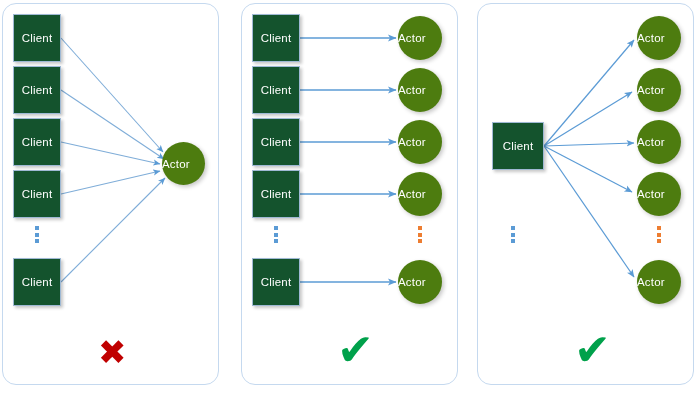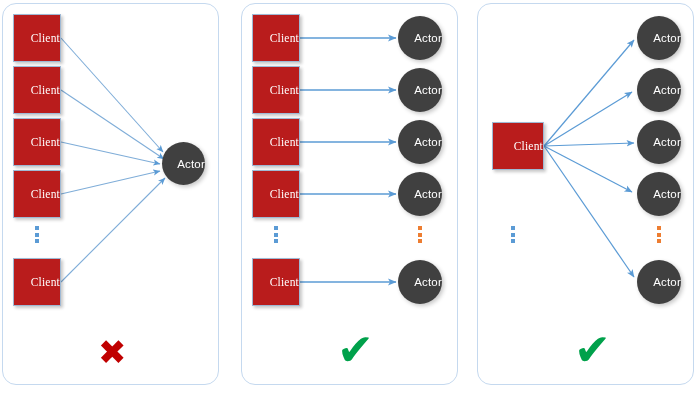--- a/index.html
+++ b/index.html
@@ -29,42 +29,41 @@
     border-radius: 14px;
     background: #ffffff;
     box-sizing: border-box;
   }
   #panel-1 { left: 2px;   top: 3px; width: 217px; height: 382px; }
   #panel-2 { left: 241px; top: 3px; width: 217px; height: 382px; }
   #panel-3 { left: 477px; top: 3px; width: 217px; height: 382px; }
 
   .node-client {
     position: absolute;
-    background: #b91c1c;
+    background: #14532d;
     border: 1px solid #9fb9d4;
     color: #ffffff;
     font-size: 11.5px;
     display: flex;
     align-items: center;
-    justify-content: flex-end;
+    justify-content: center;
     box-sizing: border-box;
     box-shadow: 2px 2px 3px rgba(0,0,0,0.22);
     letter-spacing: 0.2px;
-    font-family: Liberation Serif, serif;
   }
 
   .node-actor {
     position: absolute;
-    background: #404040;
+    background: #4d7c0f;
     border-radius: 50%;
     color: #ffffff;
     font-size: 11.5px;
     display: flex;
     align-items: center;
-    justify-content: flex-end;
+    justify-content: flex-start;
     box-sizing: border-box;
     box-shadow: 2px 2px 4px rgba(0,0,0,0.22);
     letter-spacing: 0.2px;
   }
 
   .ellipsis-v {
     position: absolute;
     display: flex;
     flex-direction: column;
     justify-content: space-between;

